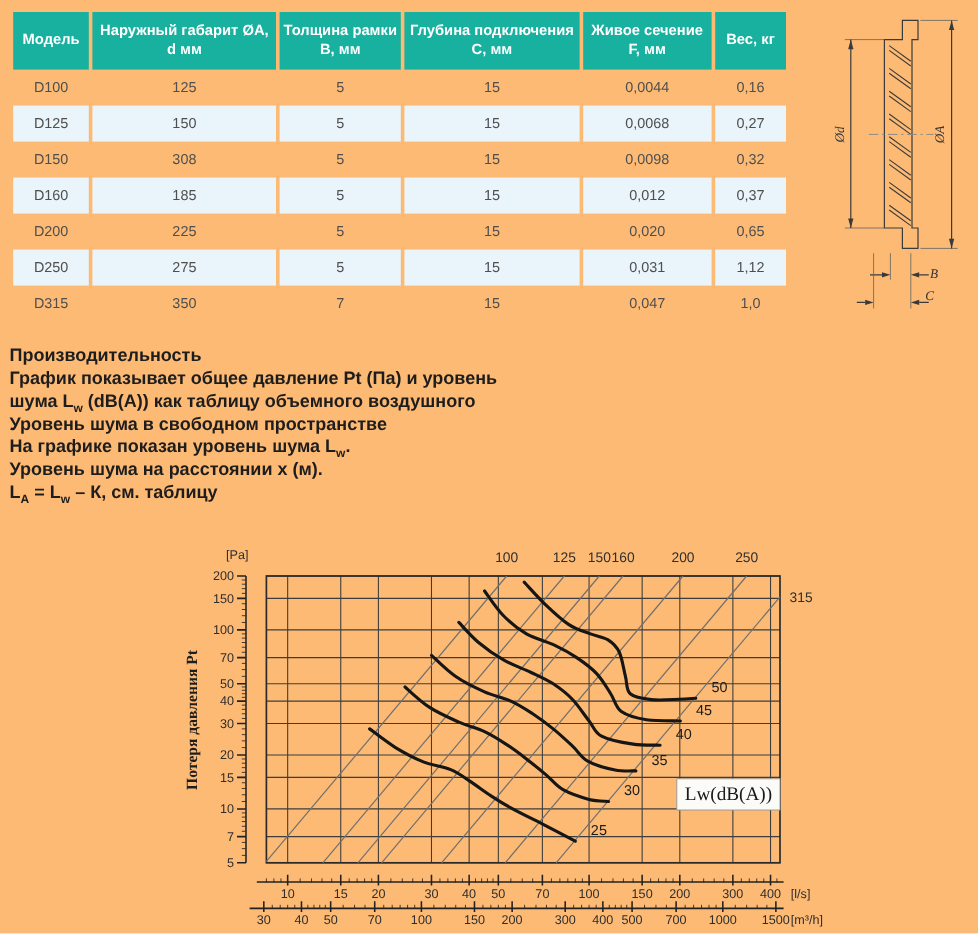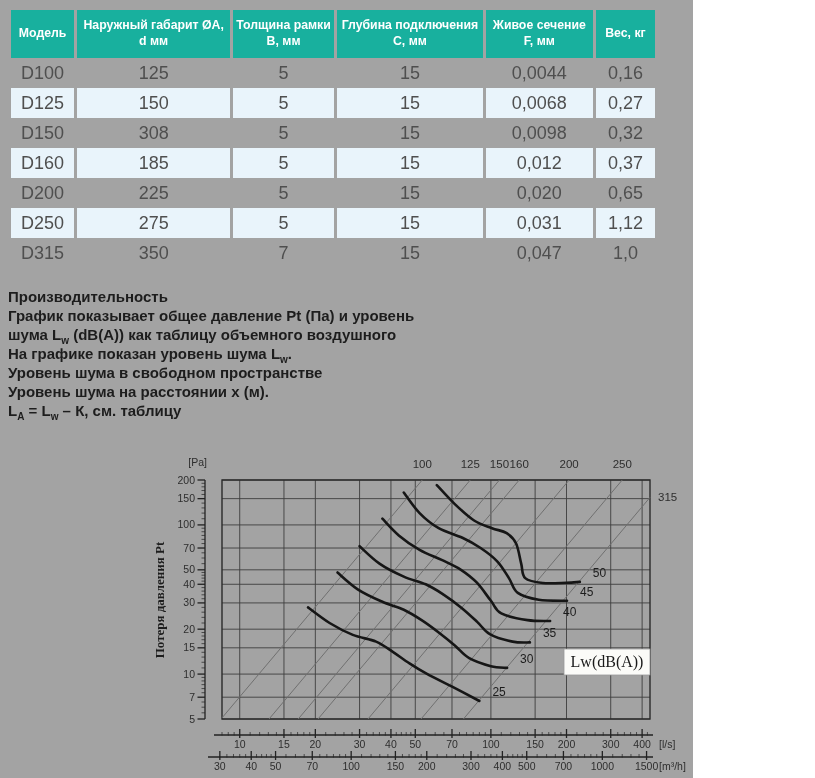--- a/index.html
+++ b/index.html
@@ -1,25 +1,25 @@
 <!DOCTYPE html>
 <html><head>
 <meta charset="utf-8">
 <style>
   html,body{margin:0;padding:0;background:#fff;}
-  .page{position:relative;width:693px;height:778px;background:#a3a3a3;overflow:hidden;
+  .page{position:relative;width:815px;height:778px;background:#fdba74;overflow:hidden;
         font-family:"Liberation Sans",sans-serif;}
 
   
   table.spec{position:absolute;left:8px;top:10px;width:650px;
              border-collapse:separate;border-spacing:3px 0;table-layout:fixed;}
   table.spec th{background:#18b09e;color:#fff;font-size:12.3px;font-weight:600;
                 line-height:1.3;text-align:center;vertical-align:middle;
                 padding:6px 3px;height:36px;white-space:pre-line;}
-  table.spec td{font-size:18px;color:#4f4f4f;text-align:center;vertical-align:middle;
+  table.spec td{font-size:12px;color:#4f4f4f;text-align:center;vertical-align:middle;
                 height:30px;padding:0 2px;}
   table.spec tr.alt td{background:#e9f4fb;}
 
   
   .desc{position:absolute;left:8px;top:287px;width:430px;
         font-family:Liberation Sans, sans-serif;font-weight:bold;
         font-size:15px;line-height:19px;color:#1d1d1d;}
   .desc sub{font-size:10px;line-height:0;}
 
   
@@ -186,22 +186,22 @@
       <polygon points="71,248 78,245.8 78,250.2" fill="#3a3a3a"></polygon>
       <text class="dlabel" x="83" y="246">C</text>
     </g>
   </svg>
 
   <div class="desc">
     <div>Производительность</div>
     <div id="desc-lines">
         <div><span>График показывает общее давление Pt (Па) и уровень</span></div>
         <div><span>шума L</span><sub>w</sub><span> (dB(A)) как таблицу объемного воздушного</span></div>
+        <div><span>Уровень шума в свободном пространстве</span></div>
         <div><span>На графике показан уровень шума  L</span><sub>w</sub><span>.</span></div>
-        <div><span>Уровень шума в свободном пространстве</span></div>
         <div><span>Уровень шума на расстоянии х (м).</span></div>
         <div><span>L</span><sub>A</sub><span> = L</span><sub>w</sub><span> – К, см. таблицу</span></div>
       </div>
   </div>
 
   <svg id="chart-svg" width="665" height="328" viewBox="0 0 665 328">
       <g>
         <line x1="89.72759492305997" y1="30" x2="89.72759492305997" y2="269" stroke="#3d3d3d" stroke-width="0.9"></line>
         <line x1="133.95580399500483" y1="30" x2="133.95580399500483" y2="269" stroke="#3d3d3d" stroke-width="0.9"></line>
         <line x1="165.3362177278026" y1="30" x2="165.3362177278026" y2="269" stroke="#3d3d3d" stroke-width="0.9"></line>

